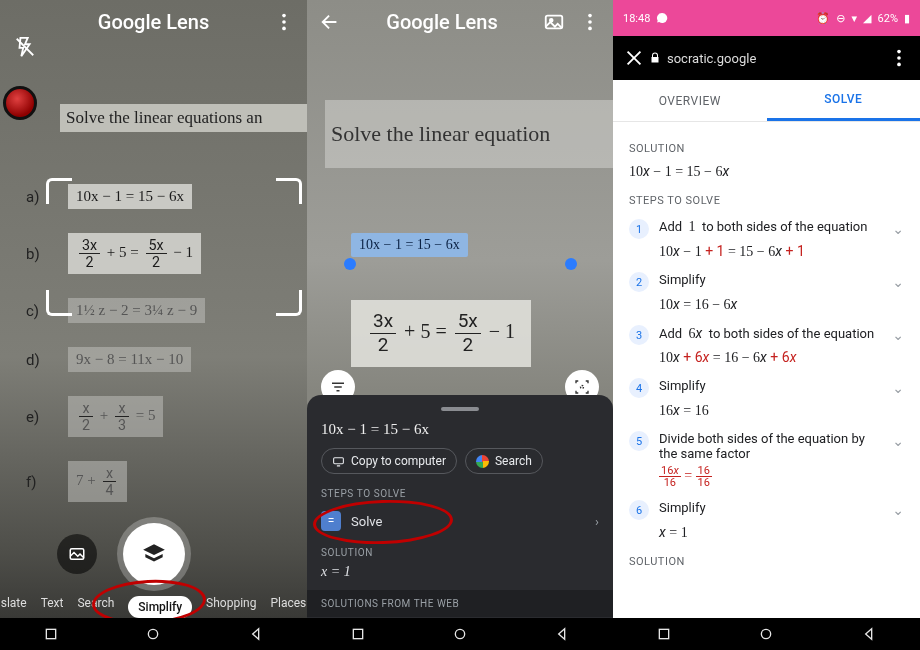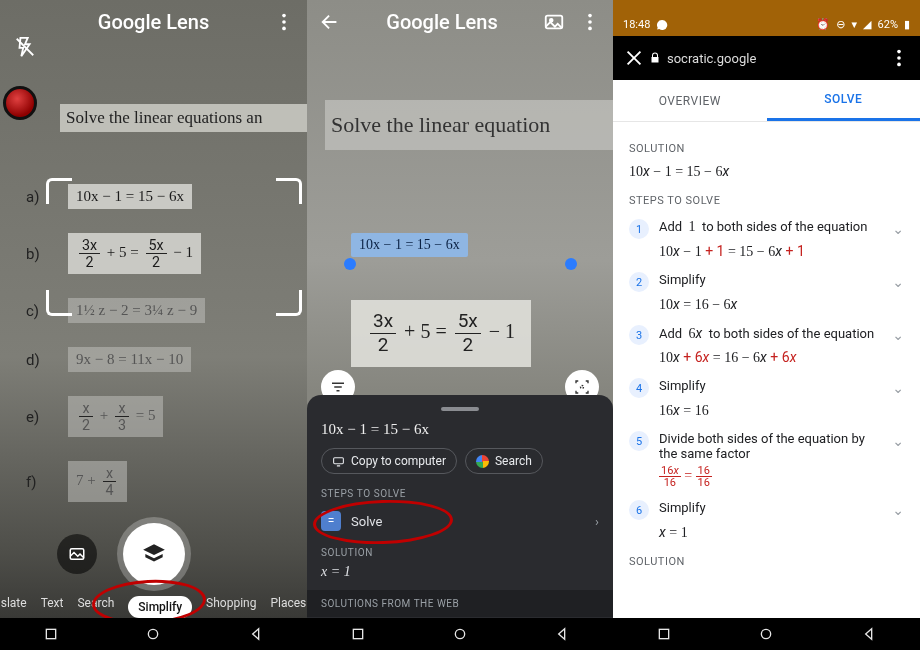--- a/index.html
+++ b/index.html
@@ -35,21 +35,21 @@
   .mode.active{ background:#fff; color:#111; padding:4px 10px; border-radius:14px; font-weight:500;}
   .navbar{ position:absolute; bottom:0; left:0; right:0; height:32px; background:#000; display:flex; justify-content:space-around; align-items:center; color:#fff;}
   .navbar .navicn{ width:16px;height:16px; opacity:.9;}
   .ring-red1{ position:absolute; bottom:26px; left:92px; width:114px; height:44px; border:3px solid #c00000; border-radius:50%; transform:rotate(-3deg);}
   .badge-red{ position:absolute; top:86px; left:3px; width:34px;height:34px;border-radius:50%;background:radial-gradient(circle at 40% 35%,#e04040,#8e0000 70%);border:3px solid #111;}
 
   .flash-off{ position:absolute; top:36px; left:14px; color:#fff; }
 
   
   .p2-bg{ position:absolute; inset:0; background:linear-gradient(#8d8d87 0%,#9d9d98 40%,#86867f 60%); }
-  .p2-head{ position:absolute; top:100px; left:18px; right:0; font-family:Georgia,serif; font-size:22px; color:#333; background:rgba(210,210,205,.55); padding:12px 6px; white-space:nowrap; overflow:hidden;}
+  .p2-head{ position:absolute; top:100px; left:18px; right:0; font-family:Georgia,serif; font-size:22px; color:#333; background:rgba(210,210,205,.55); padding:21px 6px; white-space:nowrap; overflow:hidden;}
   .sel-eq{ position:absolute; top:233px; left:44px; background:#8fb6e3; padding:4px 8px; font-size:20px; font-family:Georgia,serif; color:#0b2244; border-radius:2px;}
   .sel-dot{ position:absolute; width:12px;height:12px;border-radius:50%;background:#2b7cff;}
   .dot-l{ top:258px; left:37px;} .dot-r{ top:258px; left:258px;}
   .eq2box{ position:absolute; top:300px; left:44px; background:rgba(225,225,220,.88); padding:10px 16px; font-size:20px; font-family:Georgia,serif; color:#222; line-height:1.2; }
   .frac{ display:inline-flex; flex-direction:column; align-items:center; vertical-align:middle; margin:0 3px;}
   .frac .n{ border-bottom:1.5px solid #222; padding:0 3px; font-size:.95em;}
   .frac .d{ padding:0 3px; font-size:.95em;}
   .p2-filter{ position:absolute; top:370px; left:14px; width:34px;height:34px;border-radius:50%;background:#fff;display:flex;align-items:center;justify-content:center;color:#333;}
   .p2-scan{ position:absolute; top:370px; right:14px; width:34px;height:34px;border-radius:50%;background:#fff;display:flex;align-items:center;justify-content:center;color:#333;}
   .sheet{ position:absolute; left:0; right:0; bottom:32px; top:395px; background:#2a2b2f; border-radius:14px 14px 0 0; color:#dfe1e5; padding:12px 14px 0; font-size:13px; overflow:hidden;}
@@ -60,21 +60,21 @@
   .chip .ci{ width:13px;height:13px;}
   .sec-lbl{ font-size:10px; letter-spacing:.6px; color:#9aa0a6; margin:6px 0;}
   .solve-row{ display:flex; align-items:center; justify-content:space-between; background:#2a2b2f; padding:6px 0;}
   .solve-row .left{ display:flex; align-items:center; gap:10px;}
   .blue-sq{ width:20px;height:20px;border-radius:4px;background:#4f7fce;display:flex;align-items:center;justify-content:center;font-size:12px;color:#fff;}
   .ring-red2{ position:absolute; left:6px; top:105px; width:140px; height:44px; border:3px solid #c00000; border-radius:50%; transform:rotate(-2deg); z-index:2;}
   .sheet .sol{ font-size:14px; font-style:italic; font-family:Georgia,serif; margin:4px 0 10px;}
   .webhdr{ background:#1f2023; margin:0 -14px; padding:8px 14px; font-size:10px; letter-spacing:.5px; color:#9aa0a6;}
 
   
-  .status{ height:24px; background:#a16207; color:#fff; display:flex; align-items:flex-start; justify-content:space-between; padding:18px 10px; font-size:11px;}
+  .status{ height:24px; background:#ec4899; color:#fff; display:flex; align-items:center; justify-content:space-between; padding:18px 10px; font-size:11px;}
   .status .left,.status .right{ display:flex; align-items:center; gap:6px;}
   .urlbar{ height:44px; background:#000; color:#fff; display:flex; align-items:center; padding:0 10px; gap:4px;}
   .url{ font-size:13px; color:#dcdcdc; display:flex; align-items:center; gap:6px;}
   .tabs{ height:42px; display:flex; border-bottom:1px solid #e6e6e6;}
   .tab{ flex:1; display:flex; align-items:center; justify-content:center; font-size:12px; letter-spacing:.5px; color:#5f6368;}
   .tab.active{ color:#1a73e8; font-weight:500; border-bottom:3px solid #1a73e8;}
   .content{ flex:1; overflow:auto; padding:14px 16px 0; font-size:13px; color:#202124;}
   .seclabel{ font-size:11px; letter-spacing:.5px; color:#5f6368; margin:6px 0 8px;}
   .math{ font-family:Georgia,'Times New Roman',serif; font-size:14px; }
   .var{ font-style:italic;}

